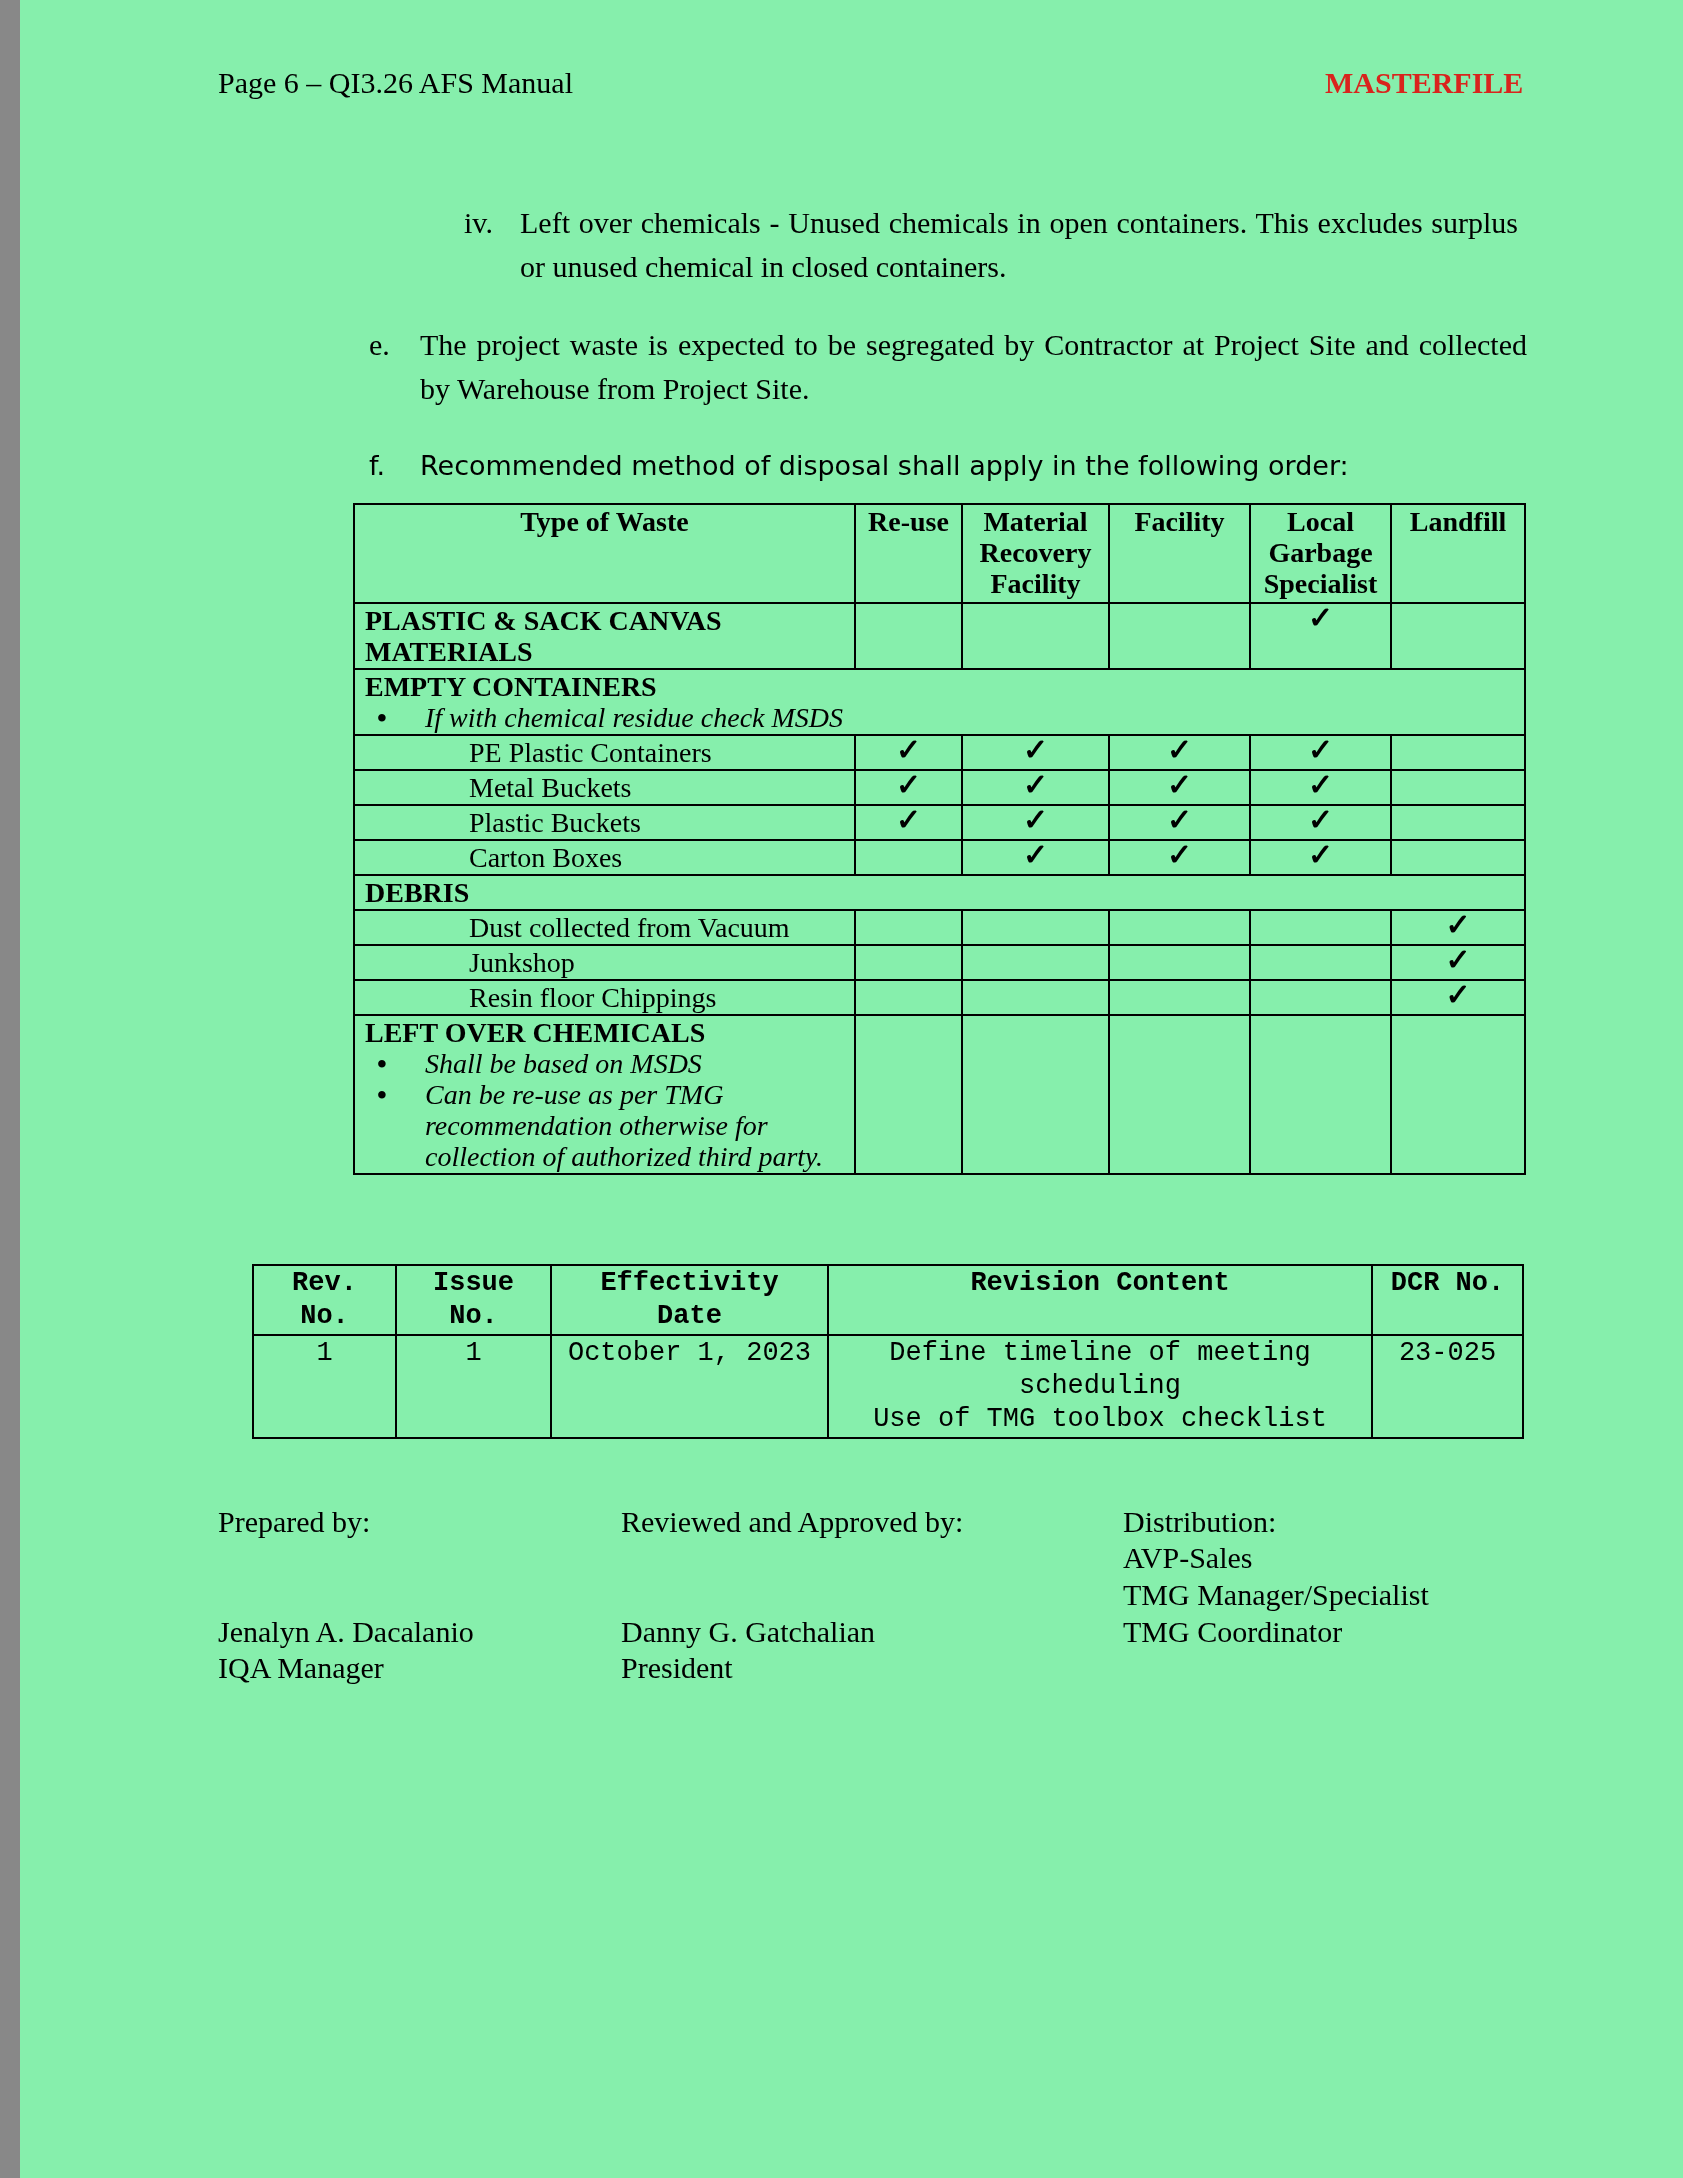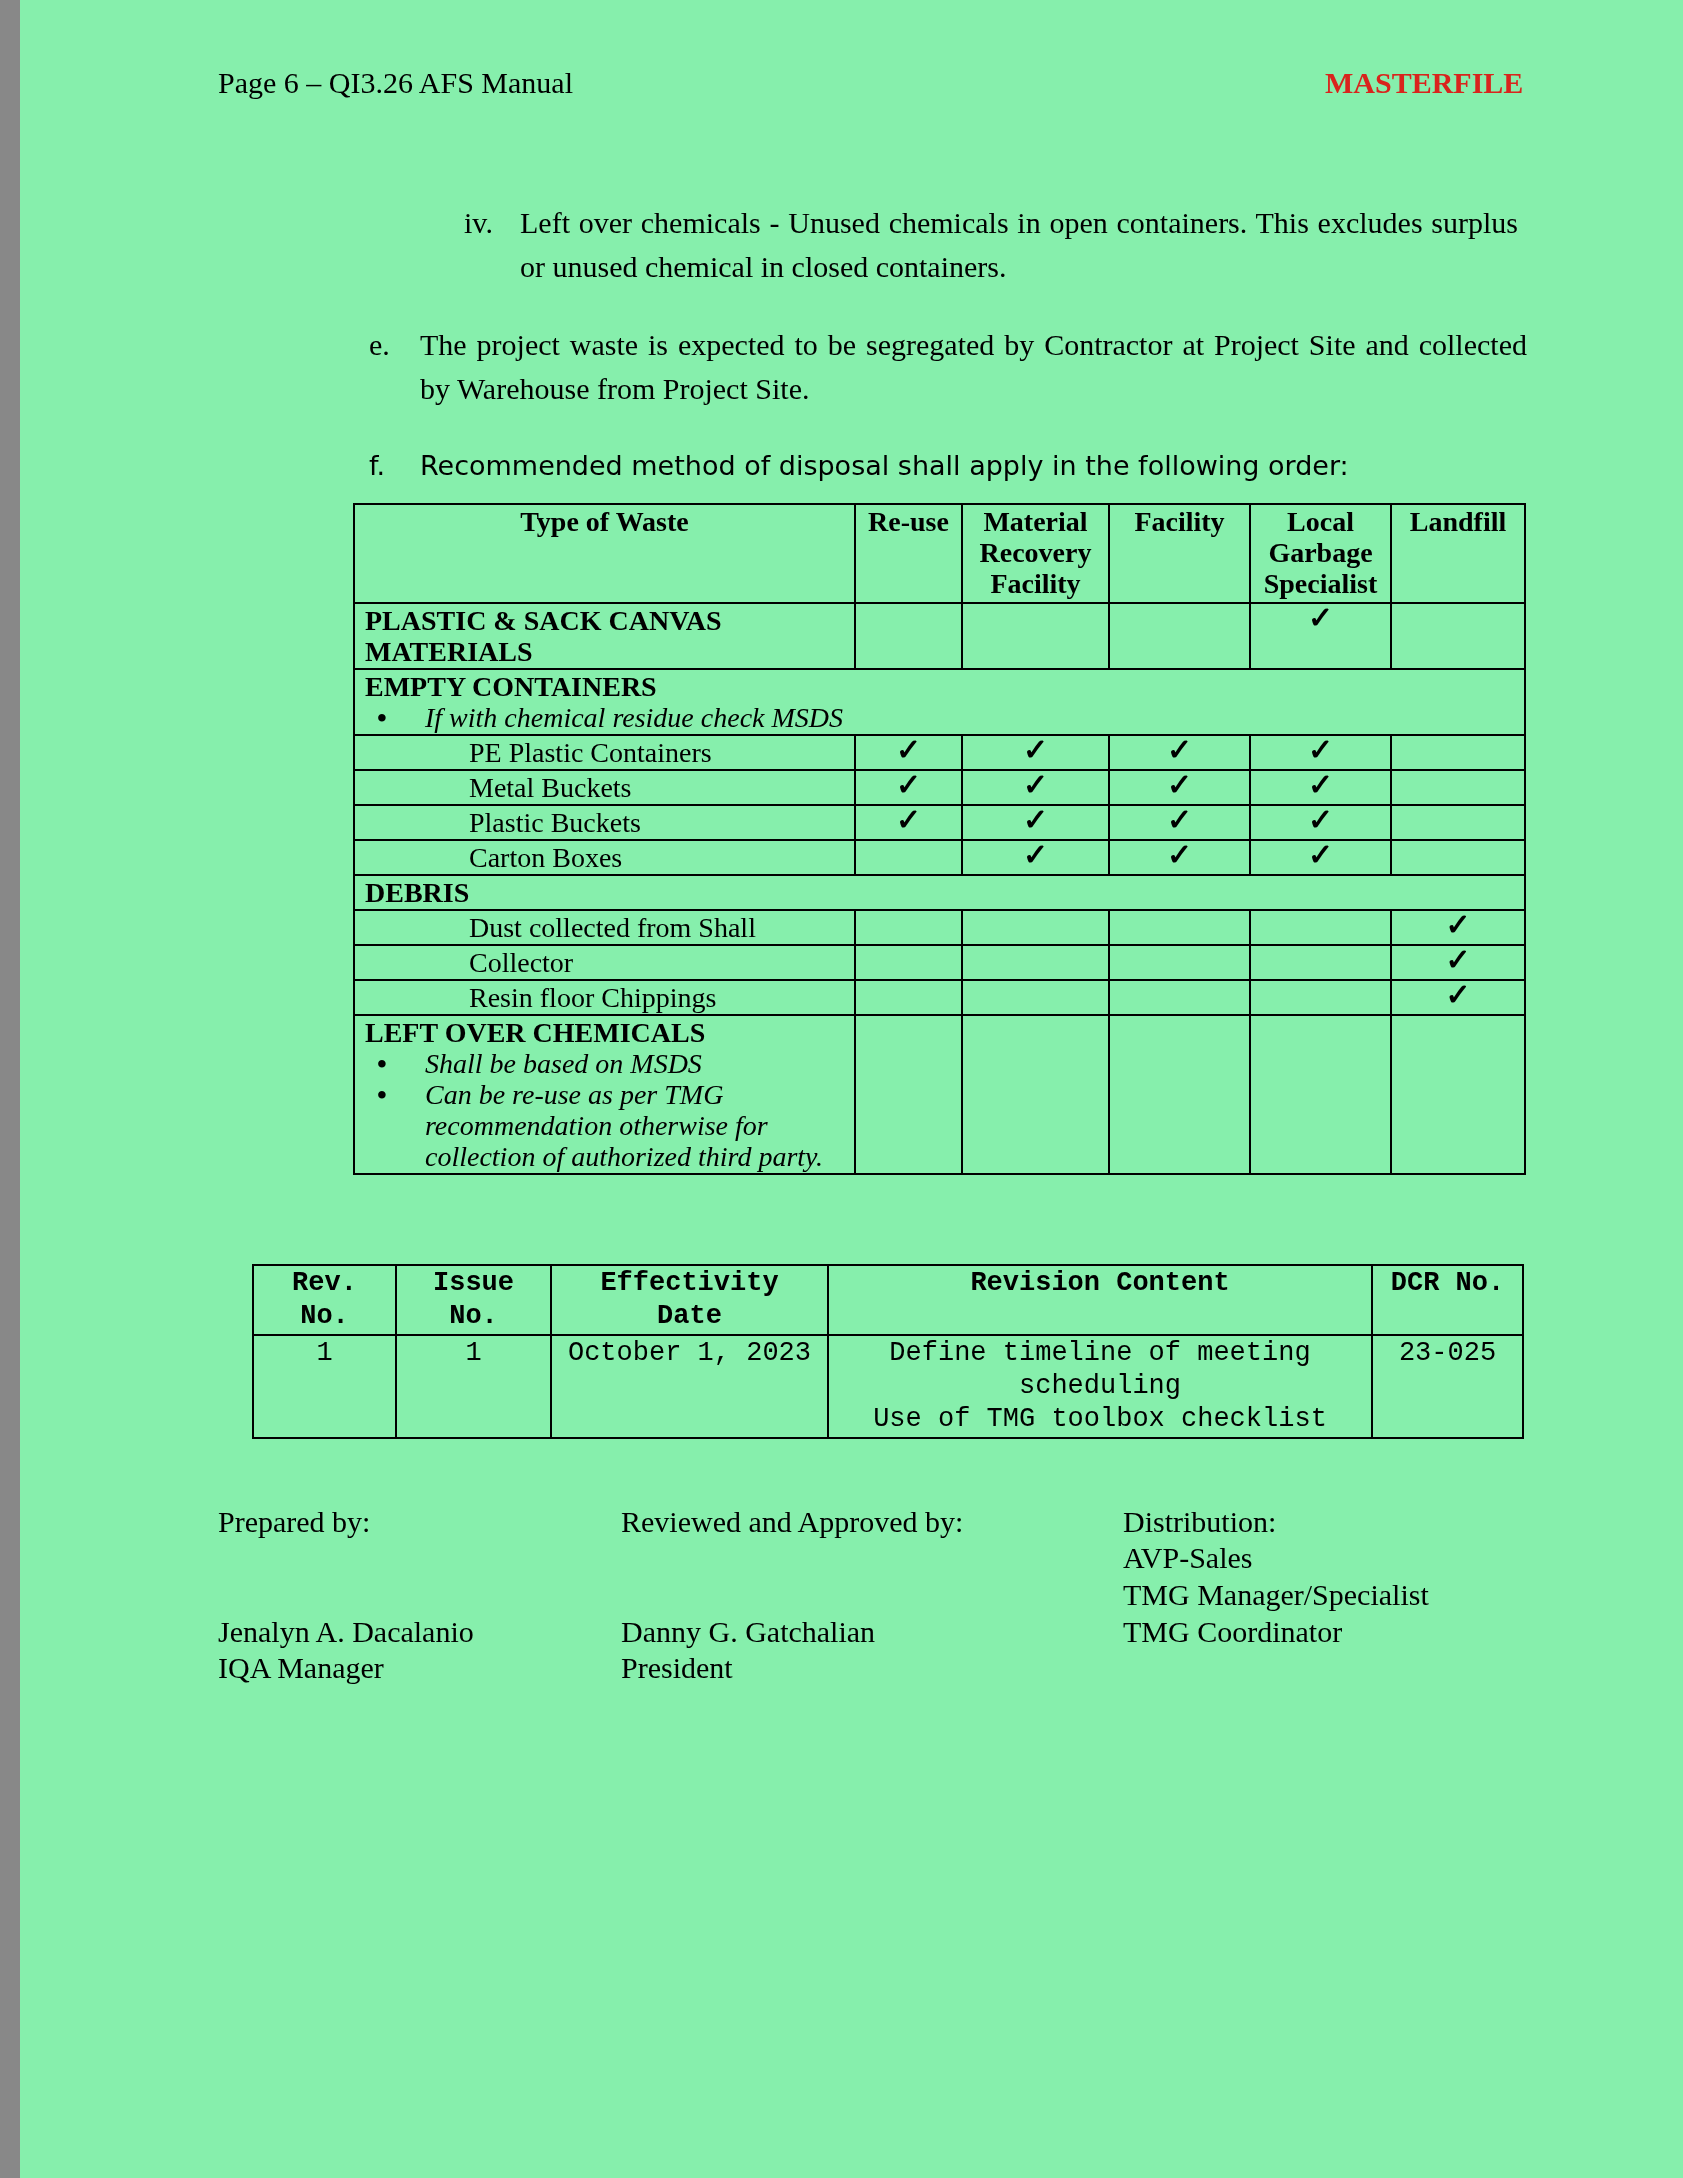--- a/index.html
+++ b/index.html
@@ -150,29 +150,29 @@
       <td class="chk"><span class="check">✓</span></td>
       <td class="chk"><span class="check">✓</span></td>
       <td class="chk"><span class="check"></span></td>
     </tr>
     <tr style="height:32px">
       <td class="lbl" colspan="6">
         <div>DEBRIS</div>
       </td>
     </tr>
     <tr style="height:35px">
-      <td class="sub">Dust collected from Shall</td>
+      <td class="sub">Dust collected from Vacuum</td>
       <td class="chk"><span class="check"></span></td>
       <td class="chk"><span class="check"></span></td>
       <td class="chk"><span class="check"></span></td>
       <td class="chk"><span class="check"></span></td>
       <td class="chk"><span class="check">✓</span></td>
     </tr>
     <tr style="height:33px">
-      <td class="sub">Collector</td>
+      <td class="sub">Junkshop</td>
       <td class="chk"><span class="check"></span></td>
       <td class="chk"><span class="check"></span></td>
       <td class="chk"><span class="check"></span></td>
       <td class="chk"><span class="check"></span></td>
       <td class="chk"><span class="check">✓</span></td>
     </tr>
     <tr style="height:35px">
       <td class="sub">Resin floor Chippings</td>
       <td class="chk"><span class="check"></span></td>
       <td class="chk"><span class="check"></span></td>

